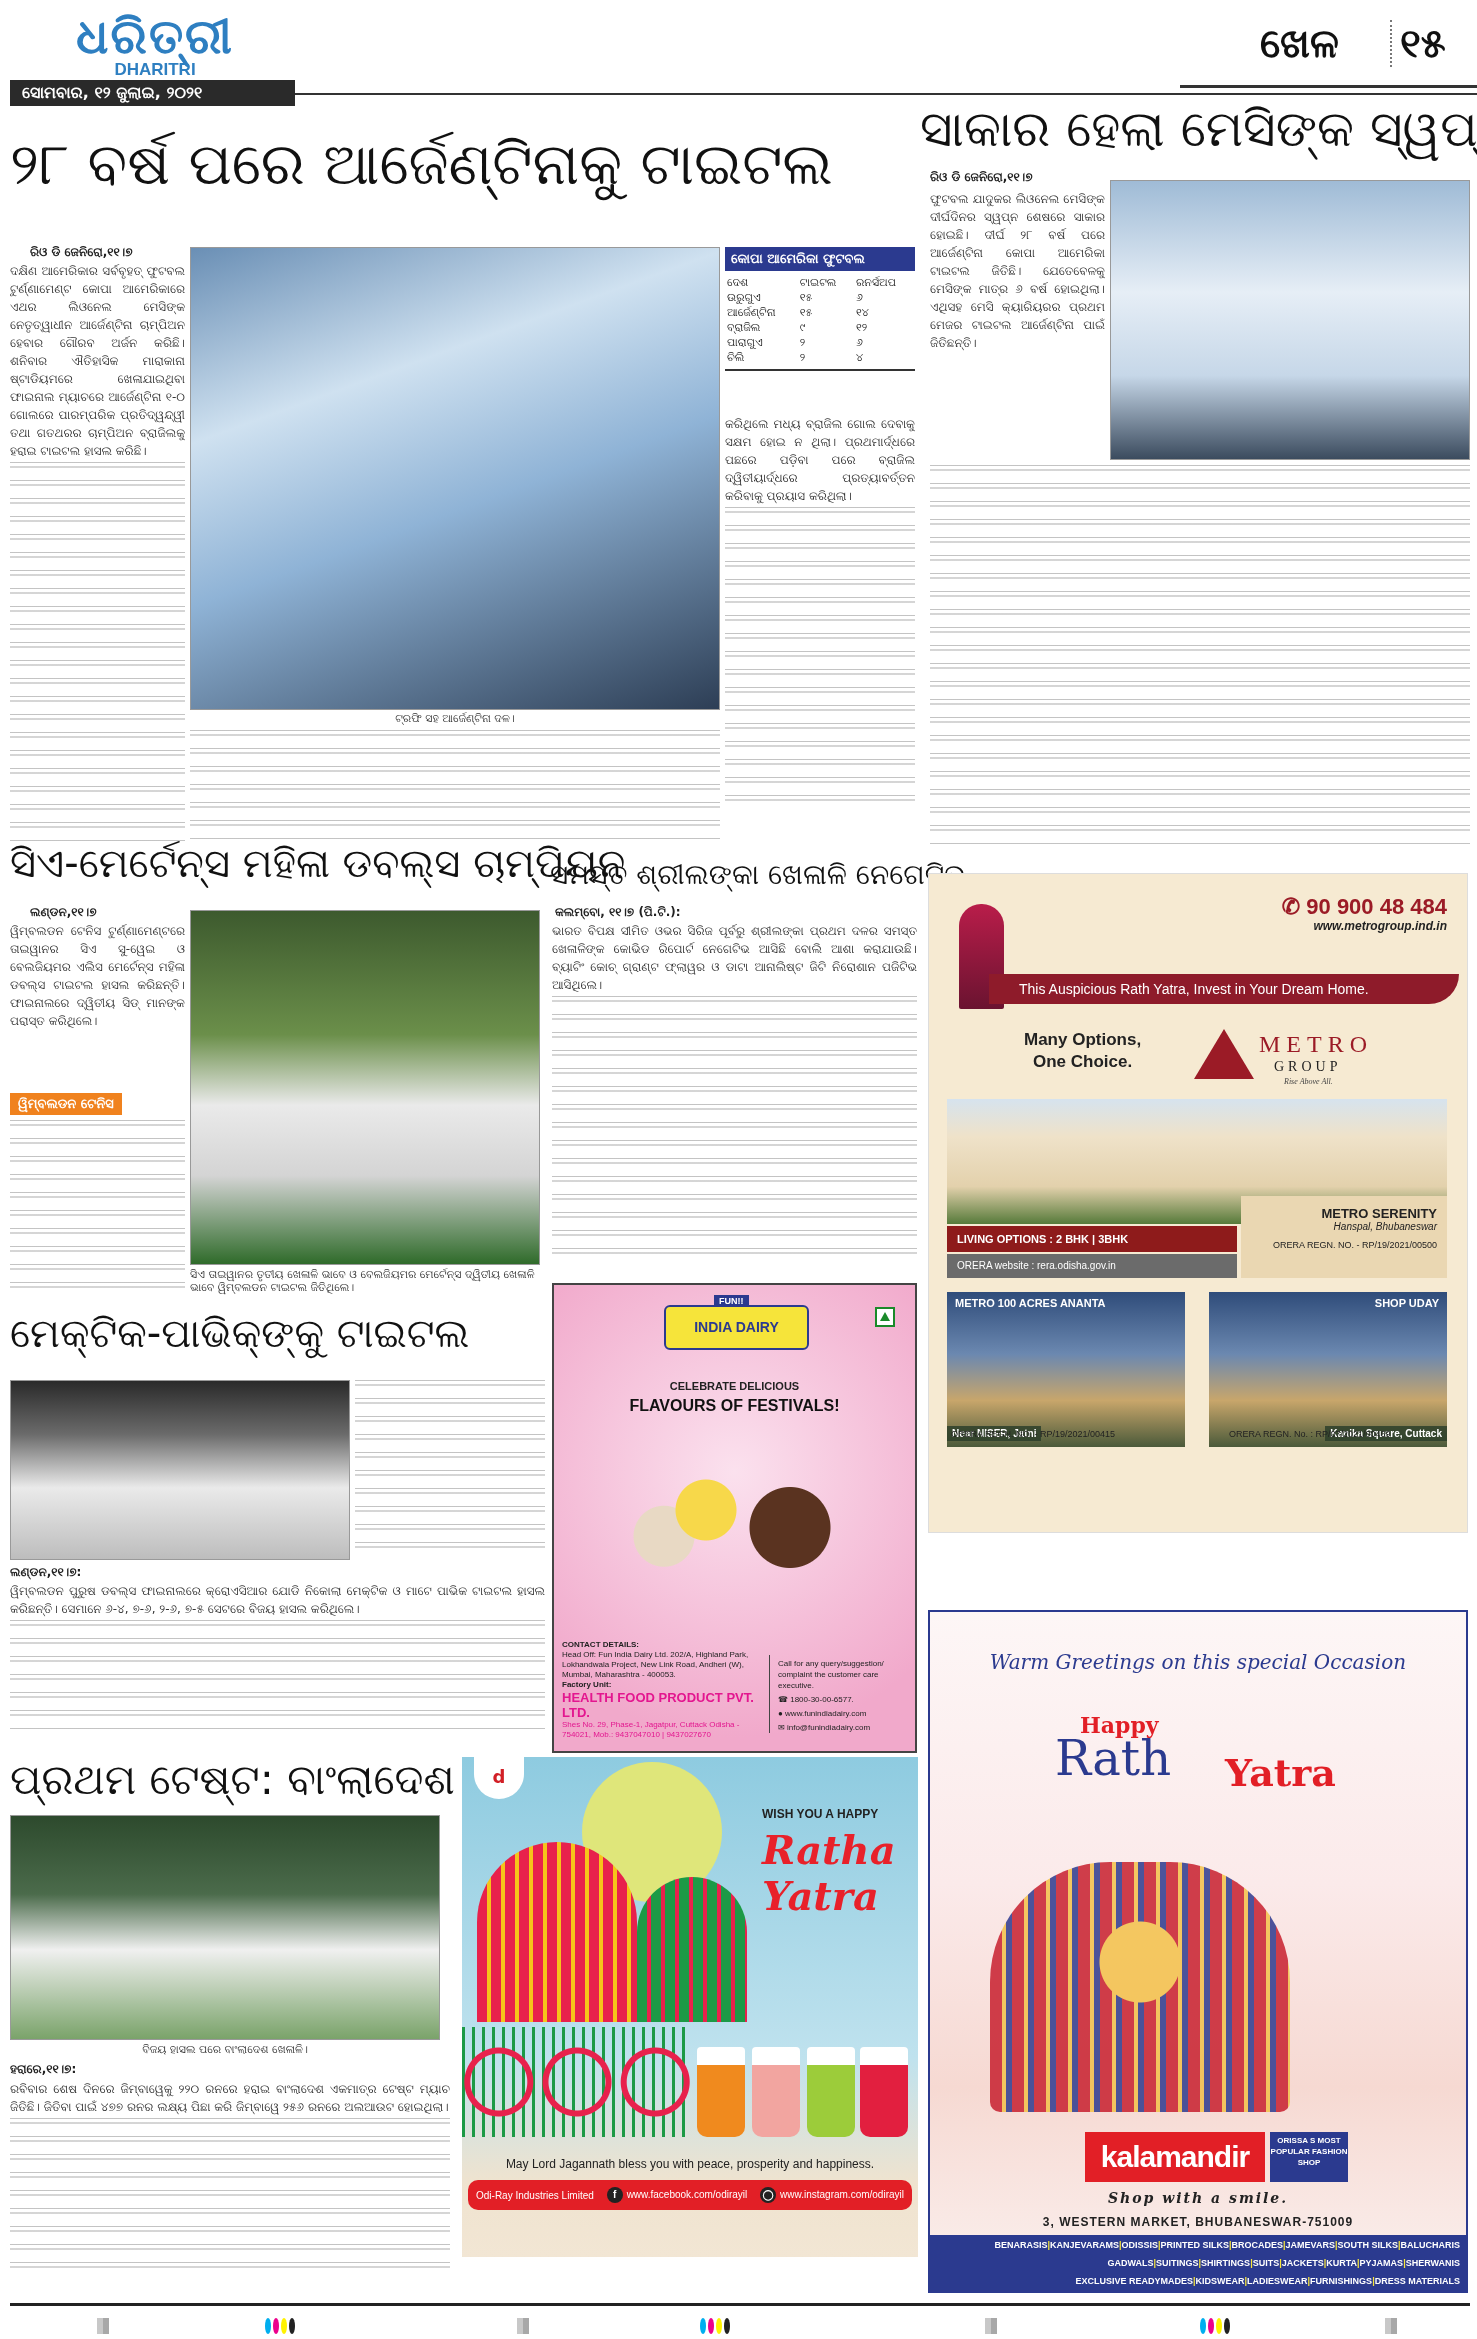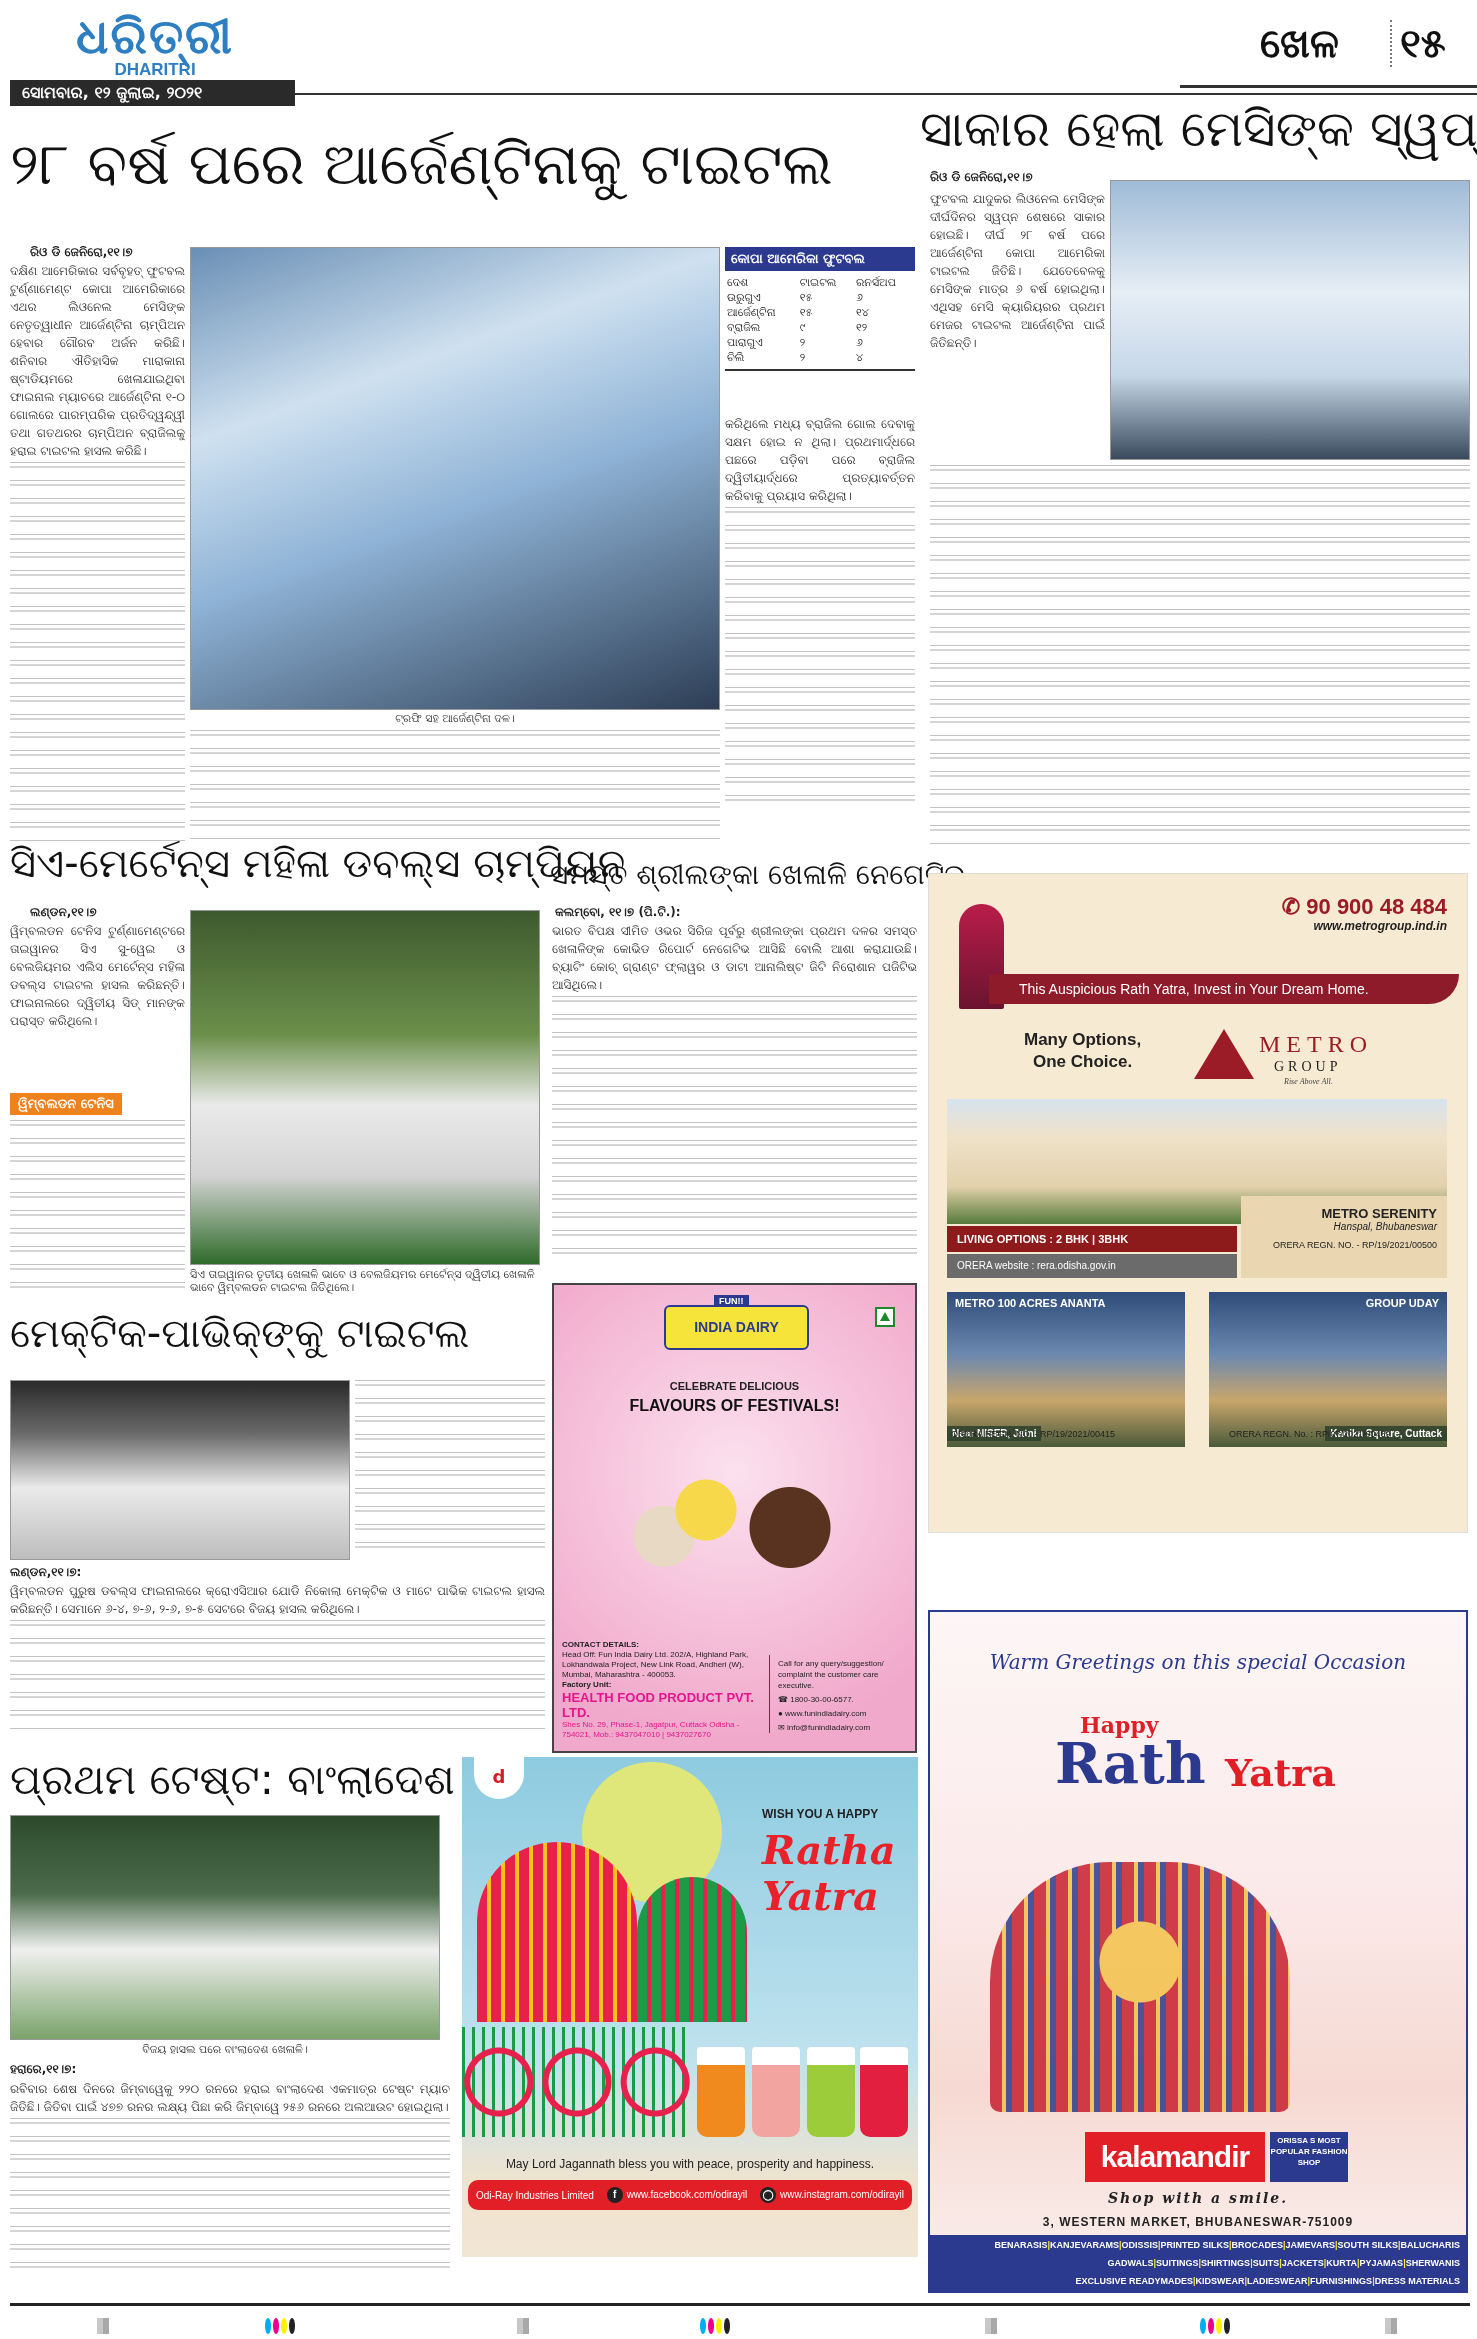--- a/index.html
+++ b/index.html
@@ -90,21 +90,21 @@
   .odi-ratha { left: 300px; top: 70px; font-family: "DejaVu Serif", serif; font-size: 40px; font-style: italic; font-weight: bold; color: #e8212a; line-height: 46px; }
   .odi-wheels { left: 0; top: 270px; width: 230px; height: 110px; background: radial-gradient(circle at 16% 50%, transparent 0 28px, #e8214c 29px 34px, transparent 35px), radial-gradient(circle at 50% 50%, transparent 0 28px, #e8214c 29px 34px, transparent 35px), radial-gradient(circle at 84% 50%, transparent 0 28px, #e8214c 29px 34px, transparent 35px), repeating-linear-gradient(90deg, #1c9a46 0 3px, transparent 3px 10px); }
   .odi-cup { top: 290px; width: 48px; height: 90px; border-radius: 4px 4px 10px 10px; }
   .odi-bless { left: 0; width: 100%; top: 400px; text-align: center; font-family: "Liberation Sans", sans-serif; font-size: 12px; color: #222; }
   .odi-bar { left: 6px; top: 423px; width: 444px; height: 30px; background: #e21f26; border-radius: 10px; color: #fff; font-family: "Liberation Sans", sans-serif; font-size: 10px; display: flex; align-items: center; justify-content: space-between; padding: 0 8px; }
   .odi-bar span.ic { display: inline-block; width: 16px; height: 16px; background: #222; border-radius: 50%; color: #fff; text-align: center; font-size: 10px; line-height: 16px; margin-right: 4px; font-weight: bold; }
 
   .ad-kala { left: 928px; top: 1610px; width: 540px; height: 683px; background: linear-gradient(180deg, #fdf6f6 0%, #fbeaea 40%, #f6d9d2 70%, #fbf1ef 100%); border: 2px solid #2b3a8f; }
   .kala-greet { left: 0; width: 100%; top: 38px; text-align: center; font-family: "DejaVu Serif", serif; font-style: italic; font-size: 20px; color: #2b3a8f; }
   .kala-happy { left: 150px; top: 100px; font-family: "DejaVu Serif", serif; font-weight: bold; font-size: 22px; color: #e21f26; }
-  .kala-rath { left: 125px; top: 118px; font-family: "DejaVu Serif", serif; font-weight: bold; font-size: 56px; color: #2b3a8f; }
+  .kala-rath { left: 125px; top: 118px; font-family: "DejaVu Serif", serif; font-weight: normal; font-size: 48px; color: #2b3a8f; }
   .kala-yatra { left: 295px; top: 138px; font-family: "DejaVu Serif", serif; font-weight: bold; font-size: 38px; color: #e21f26; }
   .kala-chariot { left: 60px; top: 250px; width: 300px; height: 250px; background: radial-gradient(circle at 50% 40%, #f4c24a 0 40px, transparent 41px), repeating-linear-gradient(90deg, #c8202f 0 12px, #f3c14a 12px 16px, #2e3a8e 16px 22px); border-radius: 120px 120px 10px 10px; opacity: 0.85; }
   .kala-logo { left: 155px; top: 520px; width: 180px; height: 50px; background: #e21f26; color: #fff; font-family: "Liberation Sans", sans-serif; font-weight: bold; font-size: 30px; text-align: center; line-height: 50px; letter-spacing: -1px; }
   .kala-badge { left: 340px; top: 520px; width: 78px; height: 50px; background: #2b3a8f; color: #fff; font-family: "Liberation Sans", sans-serif; font-weight: bold; font-size: 8px; text-align: center; line-height: 11px; padding-top: 3px; }
   .kala-shop { left: 0; width: 100%; top: 578px; text-align: center; font-family: "DejaVu Serif", serif; font-style: italic; font-weight: bold; font-size: 14px; color: #222; letter-spacing: 2px; }
   .kala-addr { left: 0; width: 100%; top: 603px; text-align: center; font-family: "Liberation Sans", sans-serif; font-weight: bold; font-size: 12px; color: #222; letter-spacing: 1px; }
   .kala-cats { left: 0; width: 100%; top: 623px; height: 56px; background: #2b3a8f; color: #fff; font-family: "Liberation Sans", sans-serif; font-weight: bold; font-size: 9px; line-height: 18px; padding: 1px 6px; }
   .kala-cats .row { display: flex; justify-content: flex-end; }
   .kala-cats .sep { color: #f6e43a; }
 
@@ -250,21 +250,21 @@
     <div class="seren-name">METRO SERENITY</div>
     <div class="seren-loc">Hanspal, Bhubaneswar</div>
     <div class="seren-reg">ORERA REGN. NO. - RP/19/2021/00500</div>
   </div>
   <div class="abs metro-card" style="left:18px;">
     <div class="abs metro-card-title">METRO 100 ACRES ANANTA</div>
     <div class="abs metro-card-loc" style="left:0;">Near NISER, Jatni</div>
   </div>
   <div class="abs metro-card-reg" style="left:22px;">ORERA REGN. NO. - RP/19/2021/00415</div>
   <div class="abs metro-card" style="left:280px;">
-    <div class="abs metro-card-title" style="left:auto;right:8px;">GROUP UDAY</div>
+    <div class="abs metro-card-title" style="left:auto;right:8px;">SHOP UDAY</div>
     <div class="abs metro-card-loc" style="right:0;">Kanika Square, Cuttack</div>
   </div>
   <div class="abs metro-card-reg" style="left:300px;">ORERA REGN. No. : RP/07/2021/00469</div>
 </div>
 
 <div class="abs ad-dairy">
   <div class="abs dairy-ribbon">INDIA DAIRY</div>
   <div class="abs dairy-fun">FUN!!</div>
   <div class="abs dairy-veg"></div>
   <div class="abs dairy-celebrate">CELEBRATE DELICIOUS</div>

